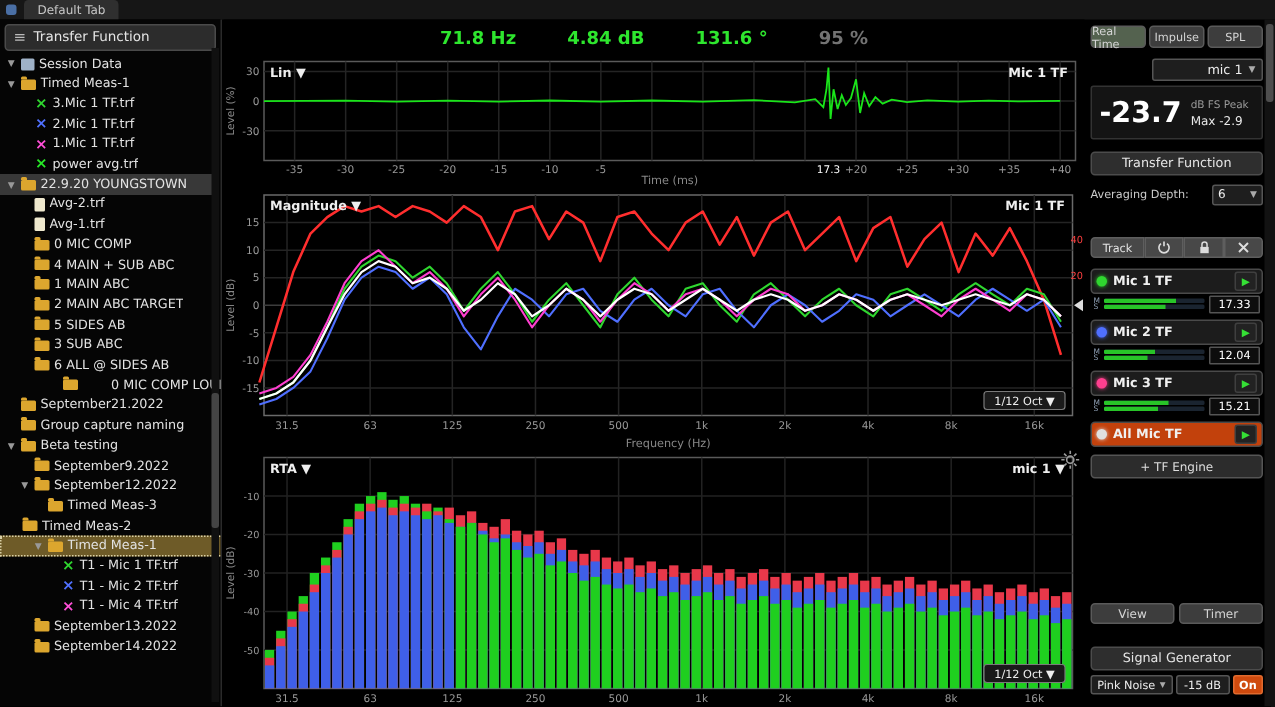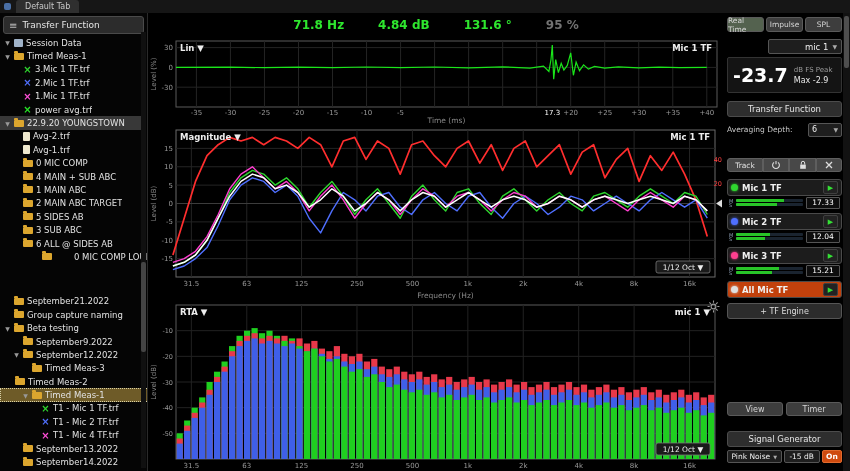--- a/index.html
+++ b/index.html
@@ -187,21 +187,21 @@
       <div class="trow" style="padding-left: 13px;">
     <span class="arrow"></span>
     <span class="ticon i-folder"></span>
     <span class="lbl">6 ALL @ SIDES AB</span>
   </div>
       <div class="trow" style="padding-left: 13px; gap: 22px;">
     <span class="arrow"></span>
     <span class="ticon i-folder"></span>
     <span class="lbl">0 MIC COMP LOUDER</span>
   </div>
-      <div class="trow" style="padding-left: 4px; margin-top: 31px;">
+      <div class="trow" style="padding-left: 4px;">
     <span class="arrow"></span>
     <span class="ticon i-folder"></span>
     <span class="lbl">September21.2022</span>
   </div>
       <div class="trow" style="padding-left: 4px;">
     <span class="arrow"></span>
     <span class="ticon i-folder"></span>
     <span class="lbl">Group capture naming</span>
   </div>
       <div class="trow" style="padding-left: 4px;">

